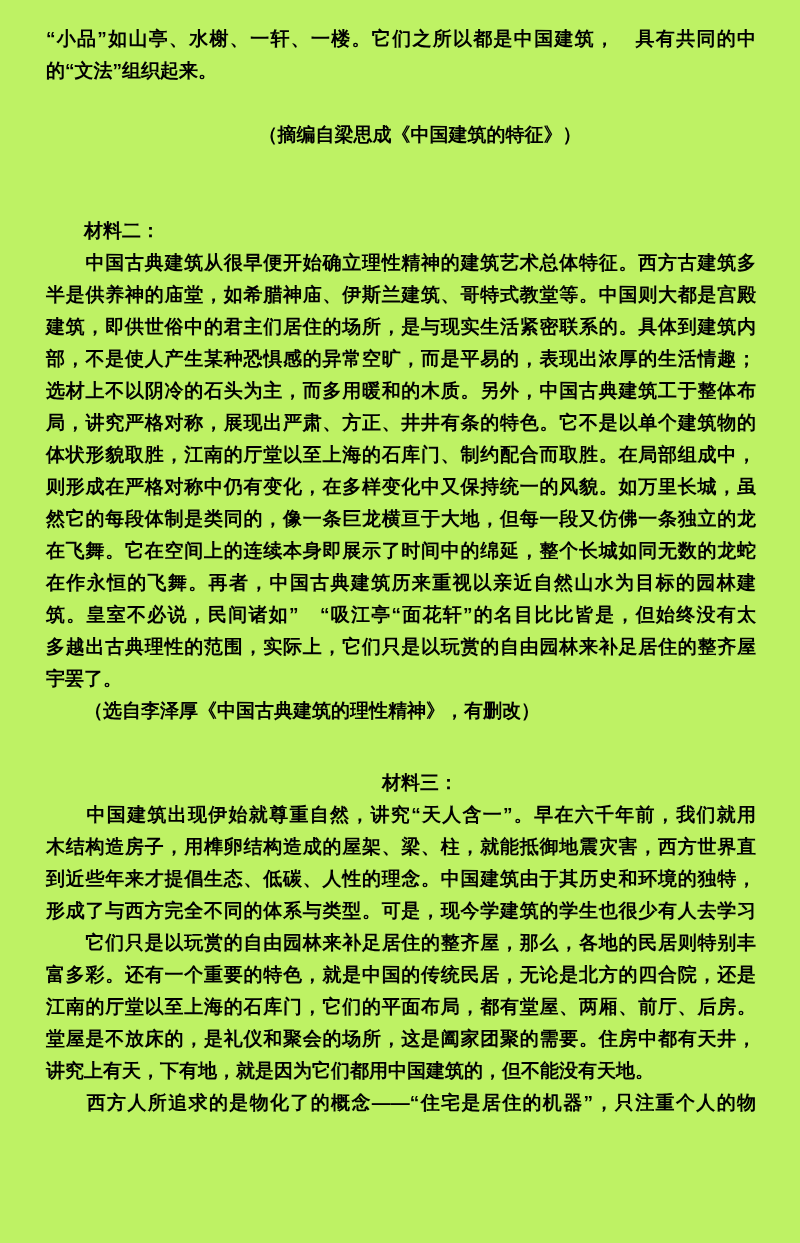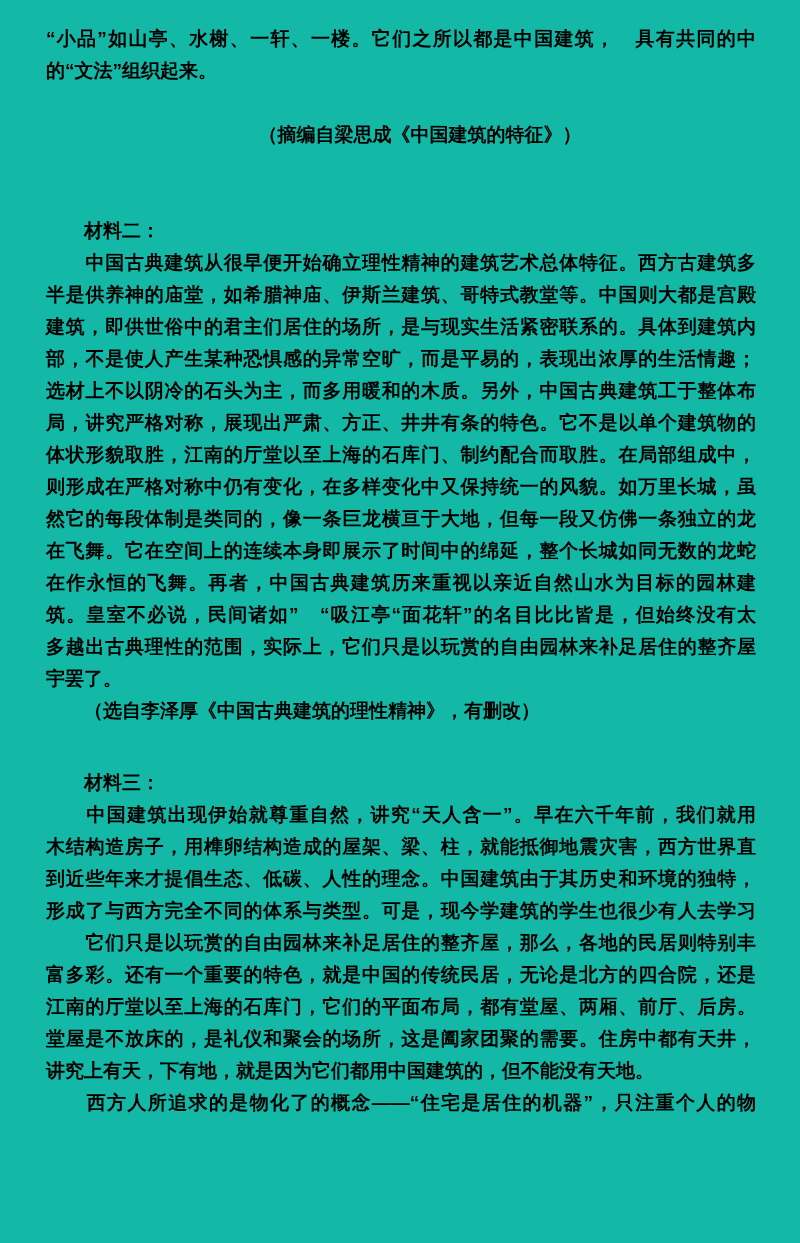--- a/index.html
+++ b/index.html
@@ -10,36 +10,36 @@
   body {
     width: 800px;
     height: 1243px;
     overflow: hidden;
   }
   .page {
     box-sizing: border-box;
     width: 800px;
     height: 1243px;
     padding: 23px 44px 0 46px;
-    background: #14b8a6;
+    background: #bef264;
   }
   .line {
     font-family: "Liberation Sans", sans-serif;
     font-weight: bold;
     font-size: 19px;
     line-height: 32px;
     color: #000000;
     text-align: left;
   }
   .line.fill {
     text-align: justify;
     text-align-last: justify;
   }
   .mt1  { margin-top: 32px; text-align: center; }  
-  .mt1b { margin-top: 40px; }  
+  .mt1b { margin-top: 40px; text-align: center; }  
   .mt2  { margin-top: 64px; }  
 </style>
 </head>
 <body>
 
 <main class="page">
 
   <div class="para">
       <div class="line fill">“小品”如山亭、水榭、一轩、一楼。它们之所以都是中国建筑，　具有共同的中</div>
       <div class="line">的“文法”组织起来。</div>

